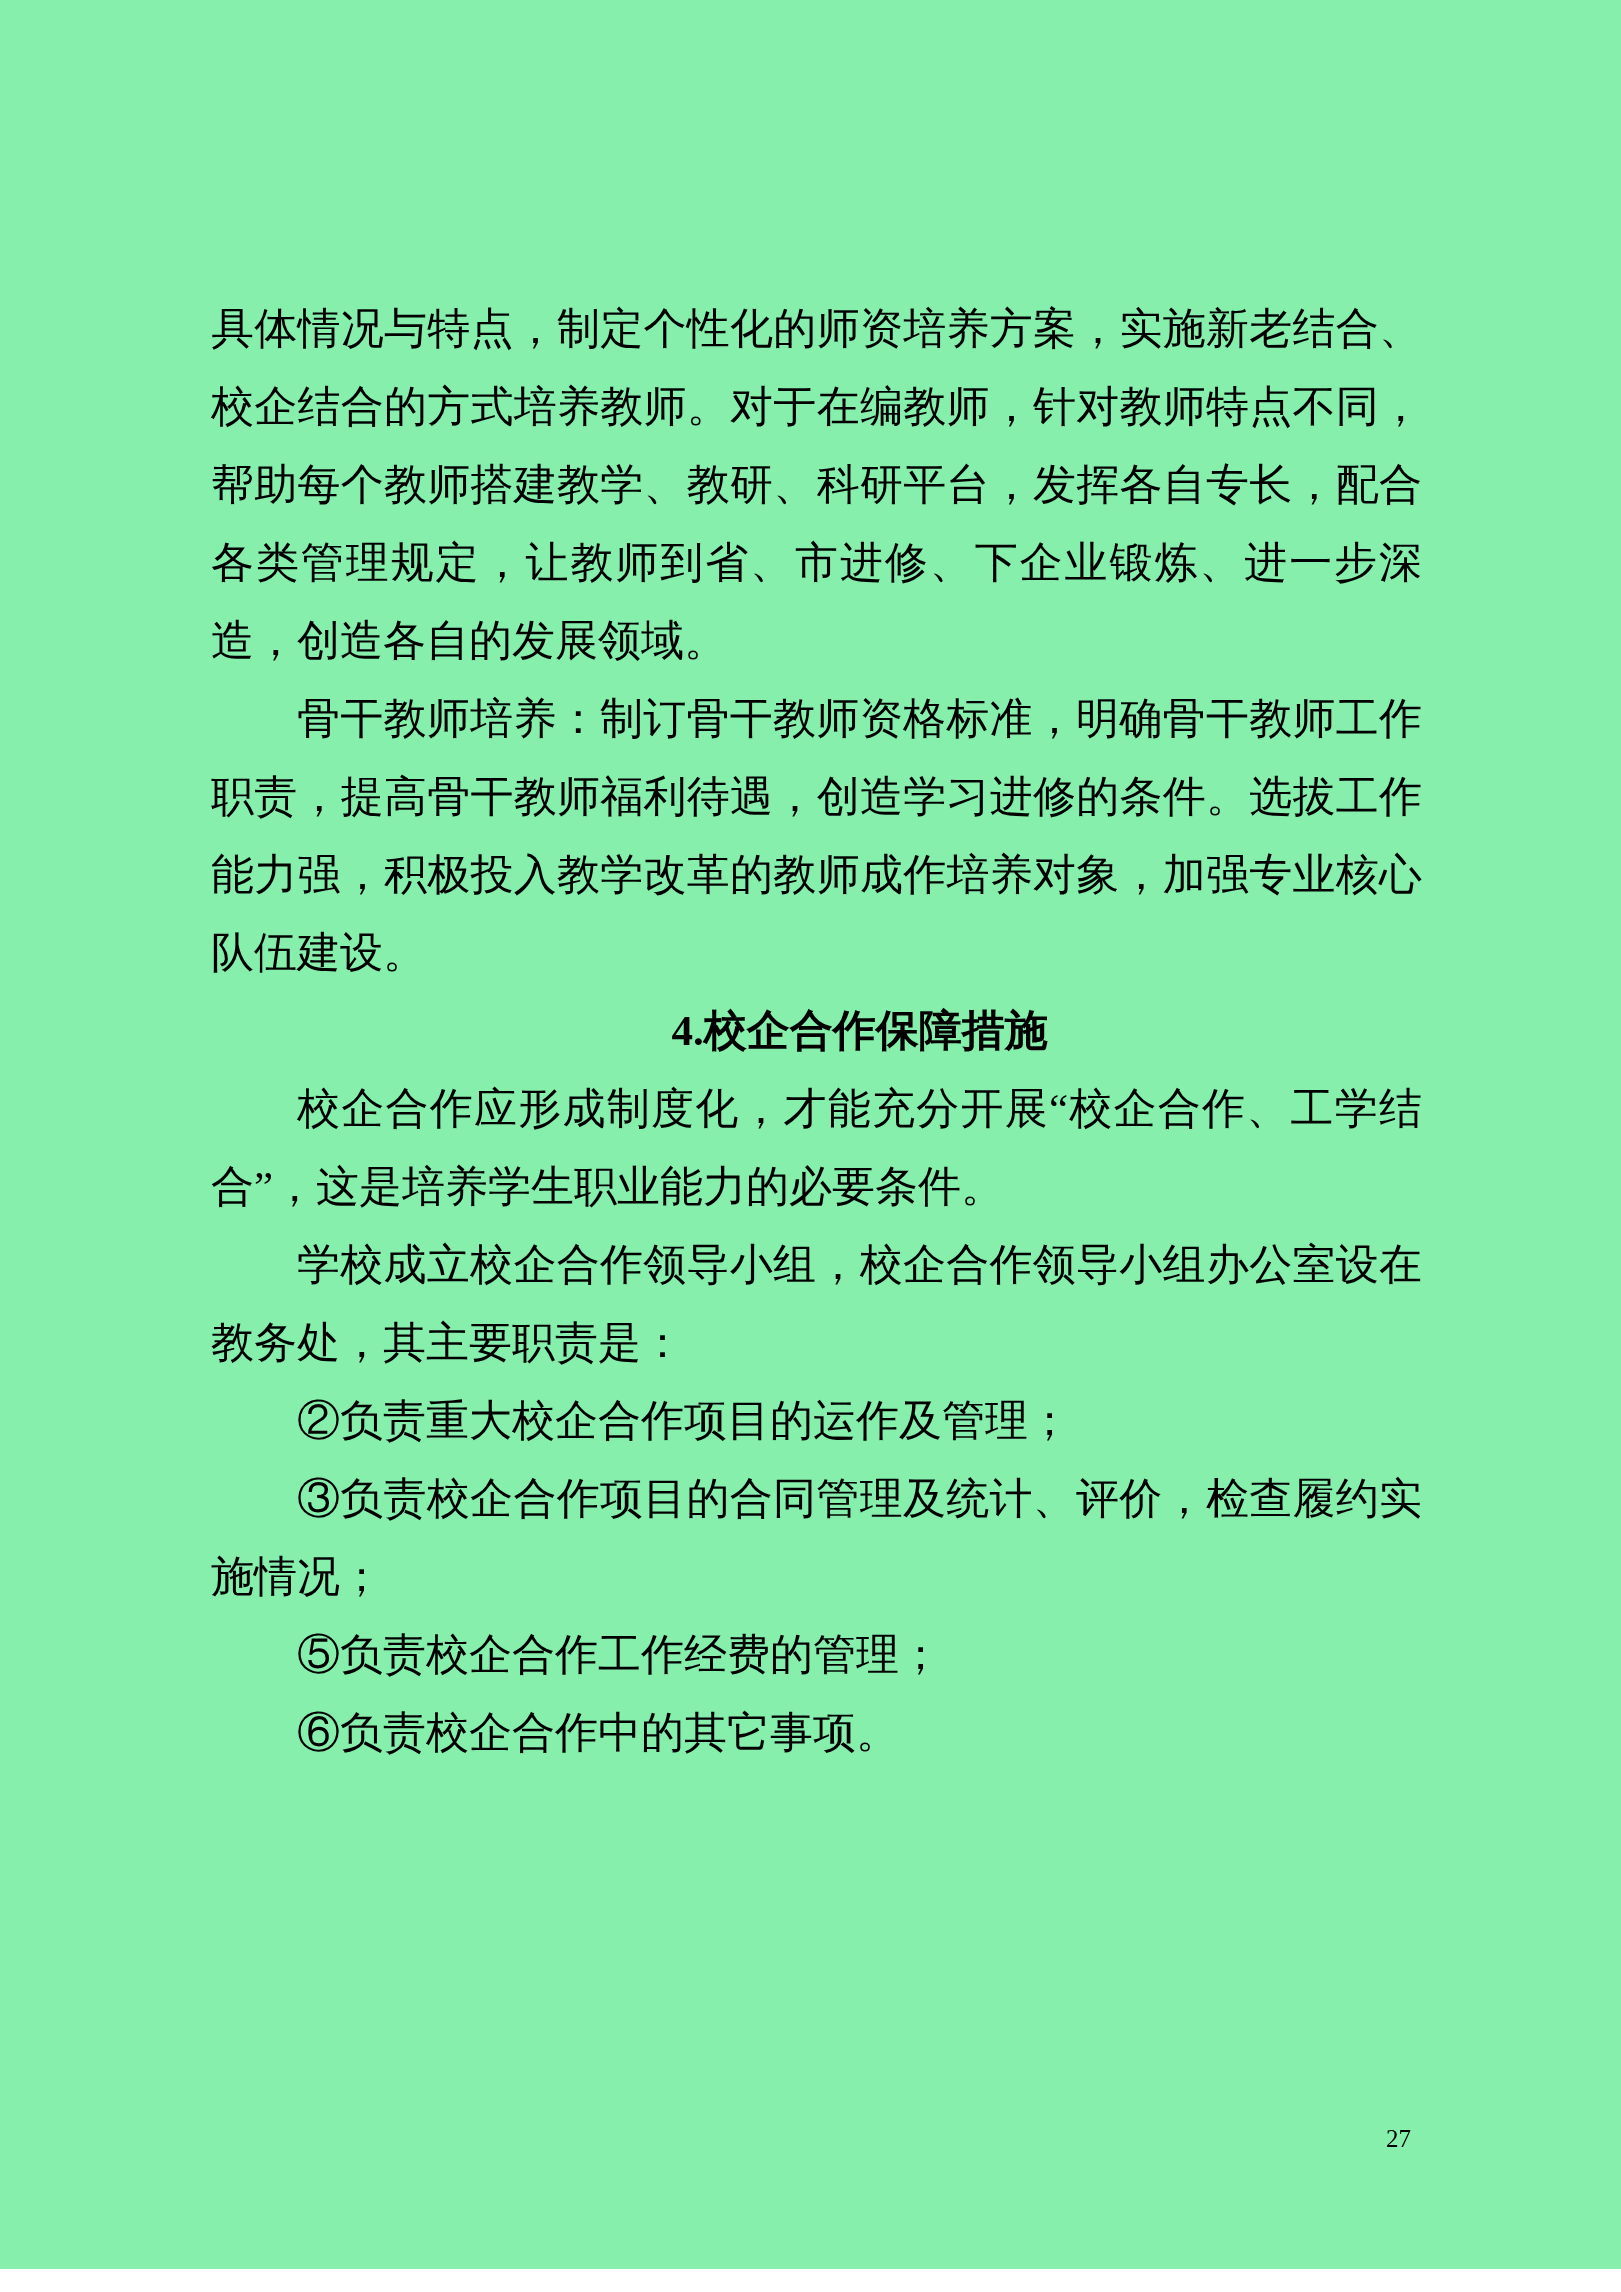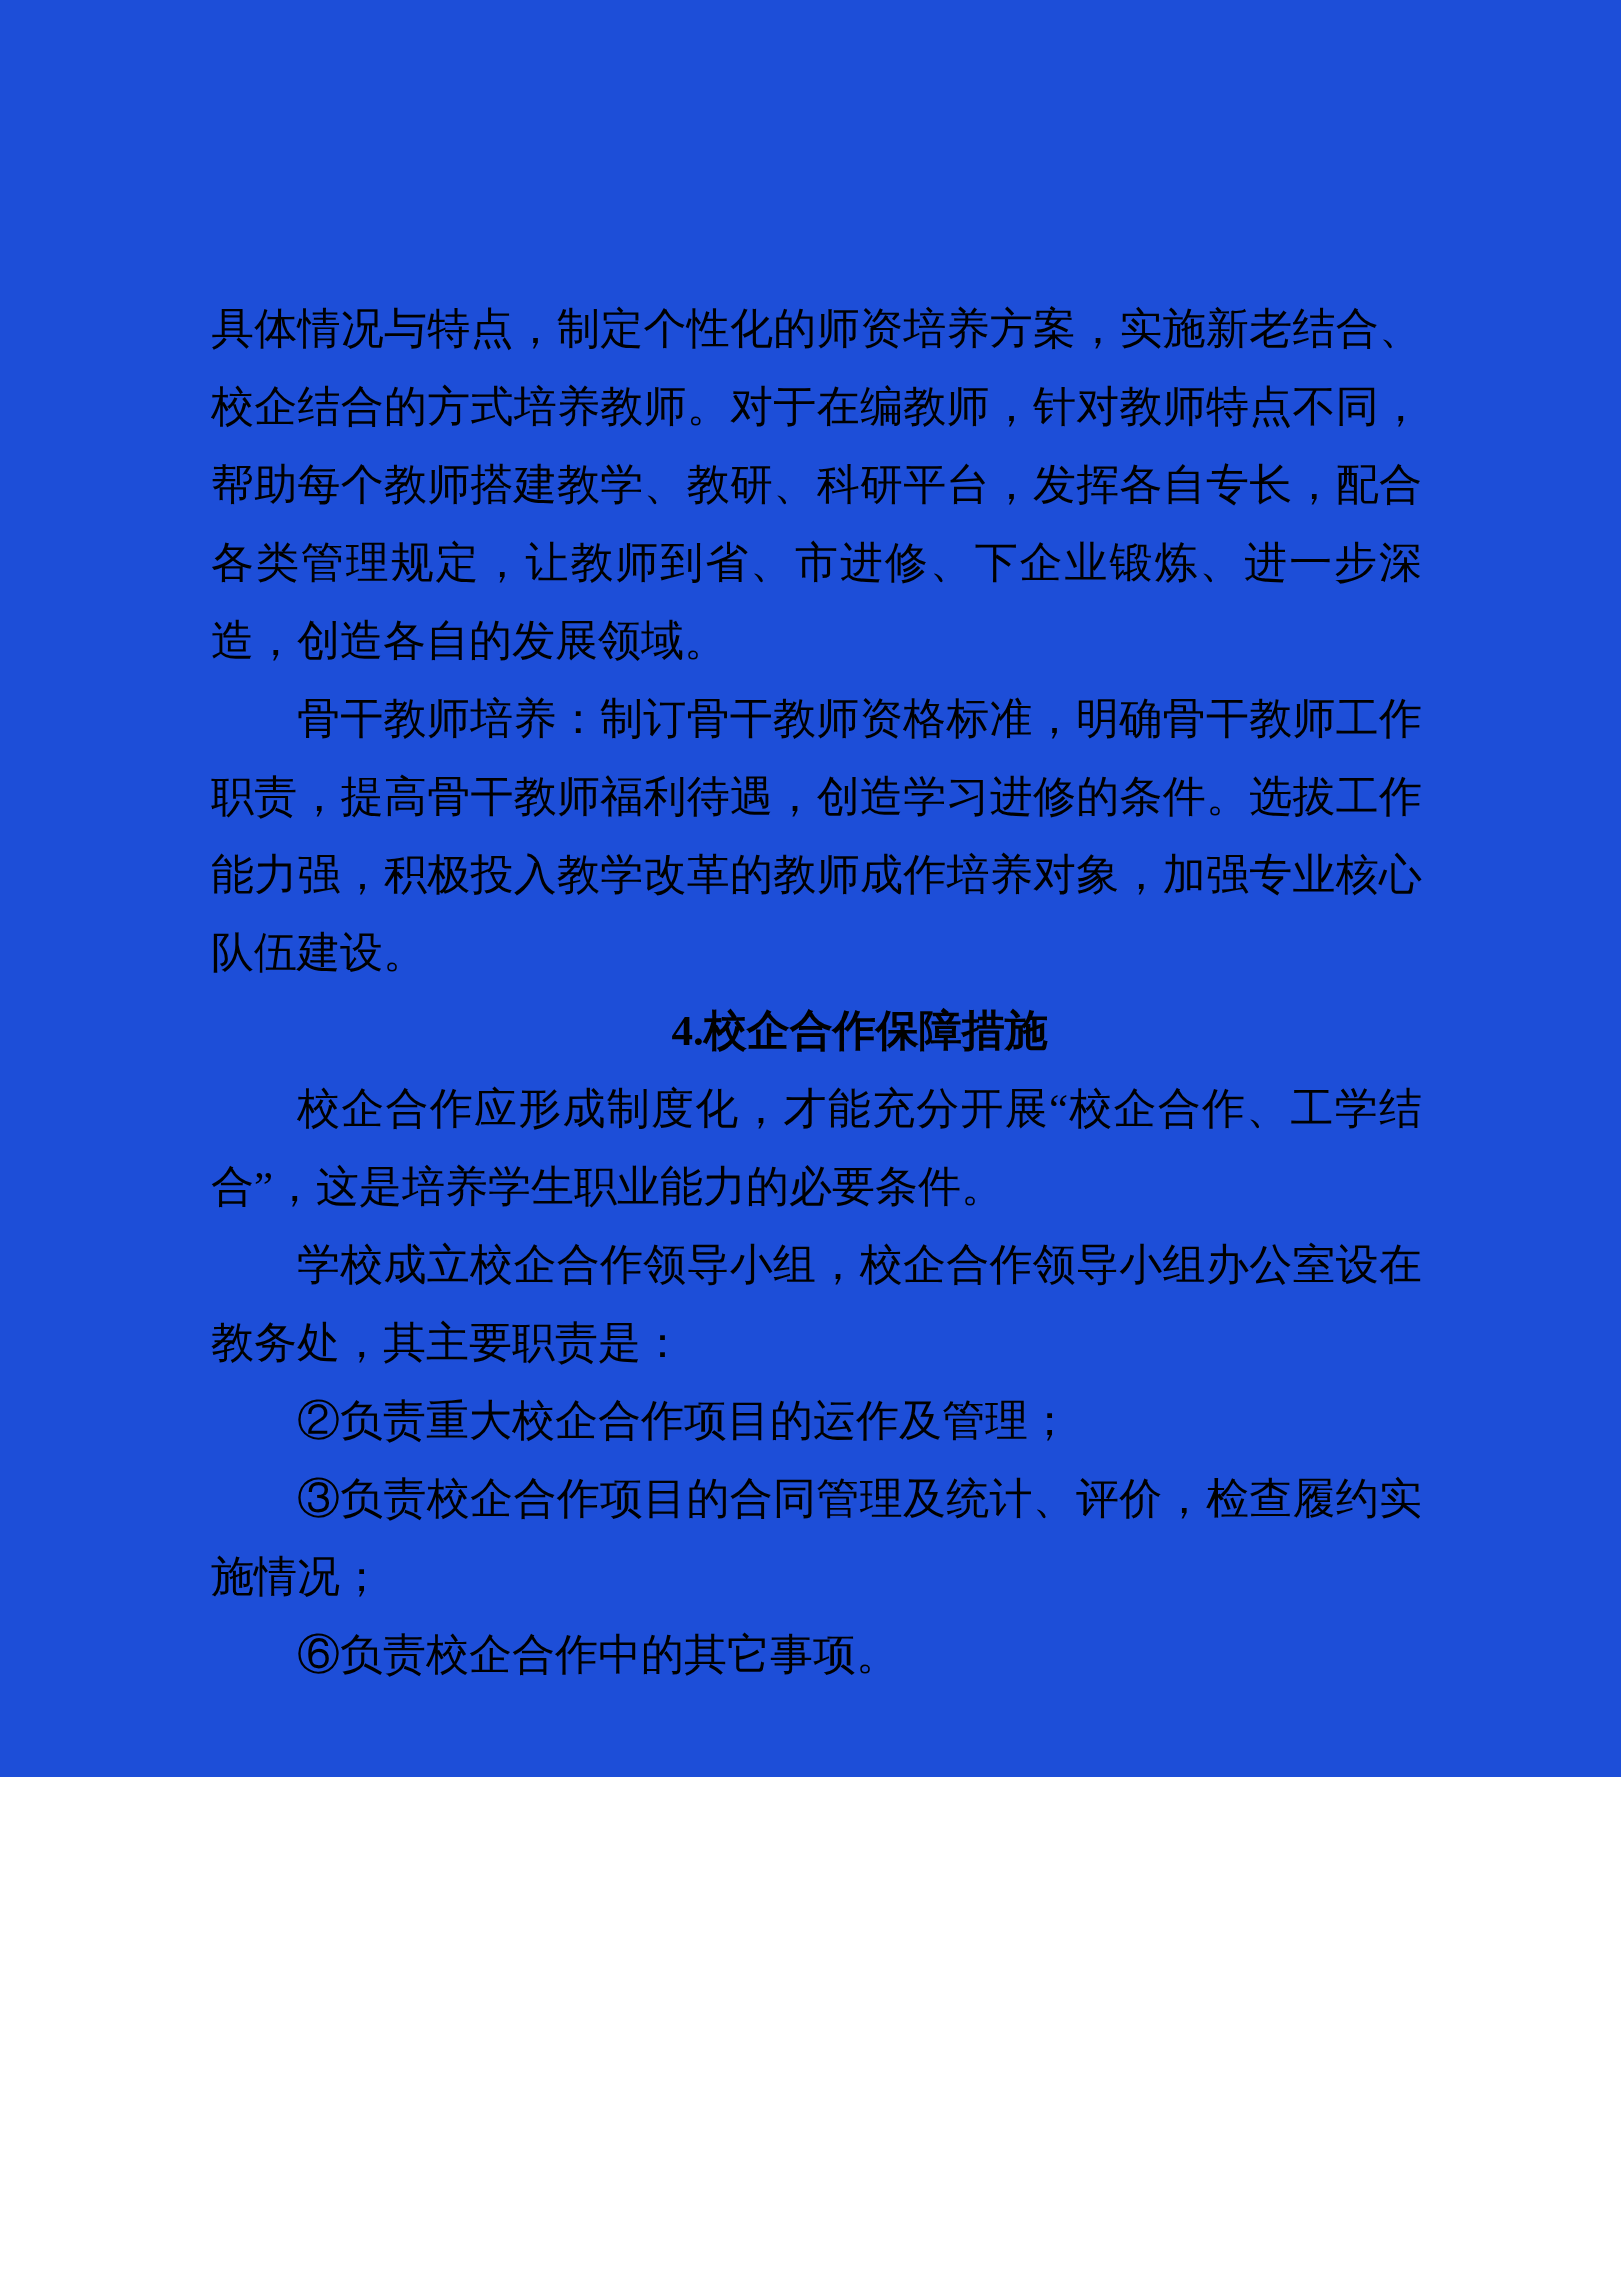--- a/index.html
+++ b/index.html
@@ -3,22 +3,22 @@
 <meta charset="utf-8">
 <style>
   html, body {
     margin: 0;
     padding: 0;
     background: #ffffff;
   }
   #page {
     position: relative;
     width: 1621px;
-    height: 1777px;
-    background: #1d4ed8;
+    height: 2269px;
+    background: #86efac;
     overflow: hidden;
     font-family: "Liberation Serif", "DejaVu Serif", serif;
     color: #000000;
   }
   #text-block {
     position: absolute;
     left: 211px;
     top: 290px;
     width: 1211px;
     font-size: 43px;
@@ -53,17 +53,18 @@
 
 <div id="page">
   <div id="text-block">
     <p class="para no-indent">具体情况与特点，制定个性化的师资培养方案，实施新老结合、校企结合的方式培养教师。对于在编教师，针对教师特点不同，帮助每个教师搭建教学、教研、科研平台，发挥各自专长，配合各类管理规定，让教师到省、市进修、下企业锻炼、进一步深造，创造各自的发展领域。</p>
     <p class="para">骨干教师培养：制订骨干教师资格标准，明确骨干教师工作职责，提高骨干教师福利待遇，创造学习进修的条件。选拔工作能力强，积极投入教学改革的教师成作培养对象，加强专业核心队伍建设。</p>
     <p class="para heading">4.校企合作保障措施</p>
     <p class="para">校企合作应形成制度化，才能充分开展“校企合作、工学结合”，这是培养学生职业能力的必要条件。</p>
     <p class="para">学校成立校企合作领导小组，校企合作领导小组办公室设在教务处，其主要职责是：</p>
     <p class="para">②负责重大校企合作项目的运作及管理；</p>
     <p class="para">③负责校企合作项目的合同管理及统计、评价，检查履约实施情况；</p>
+    <p class="para">⑤负责校企合作工作经费的管理；</p>
     <p class="para">⑥负责校企合作中的其它事项。</p>
   </div>
   <div id="page-number">27</div>
 </div>
 
 
 </body></html>

